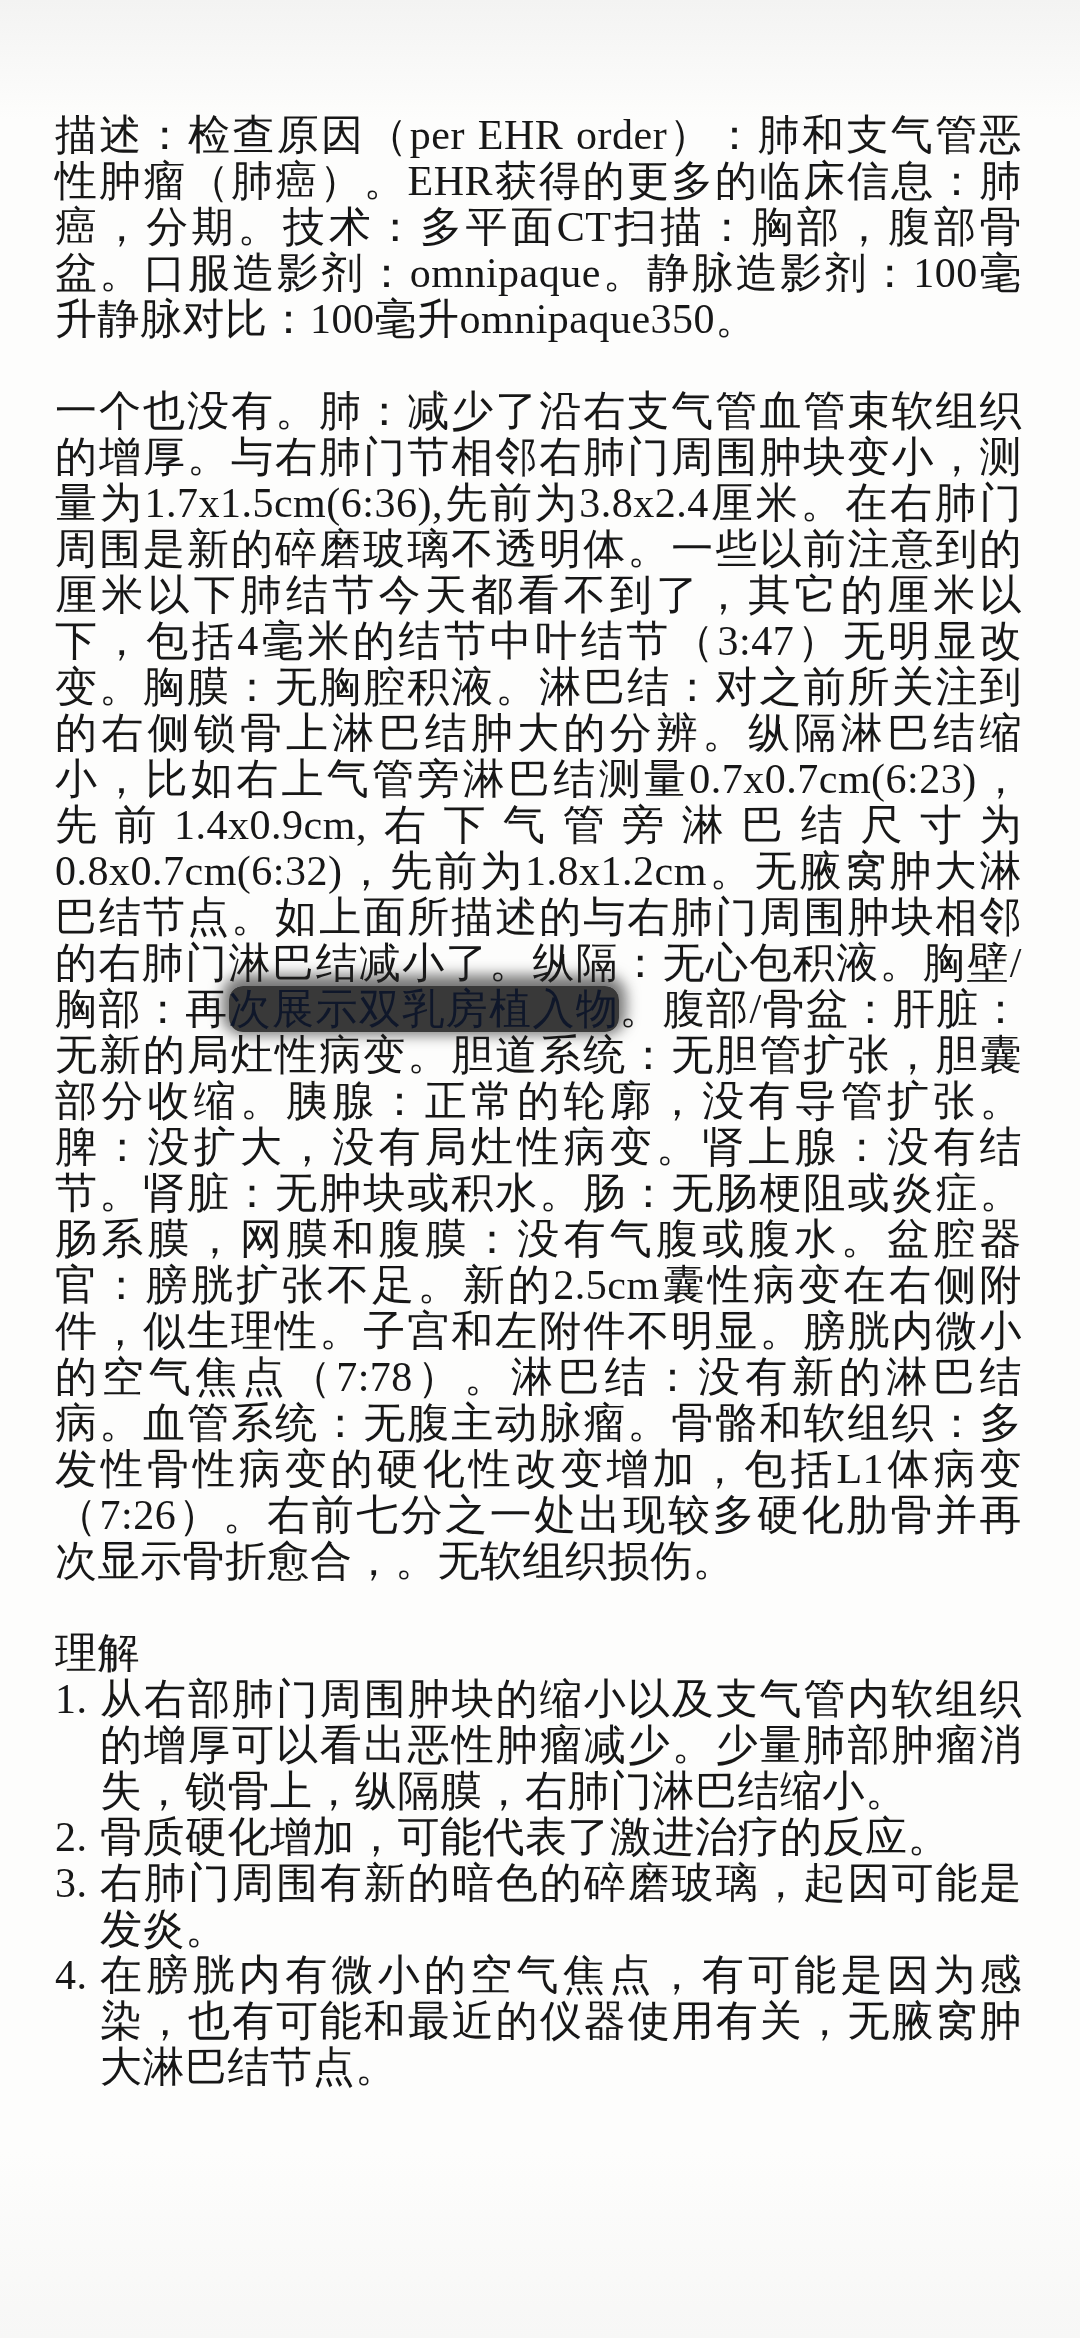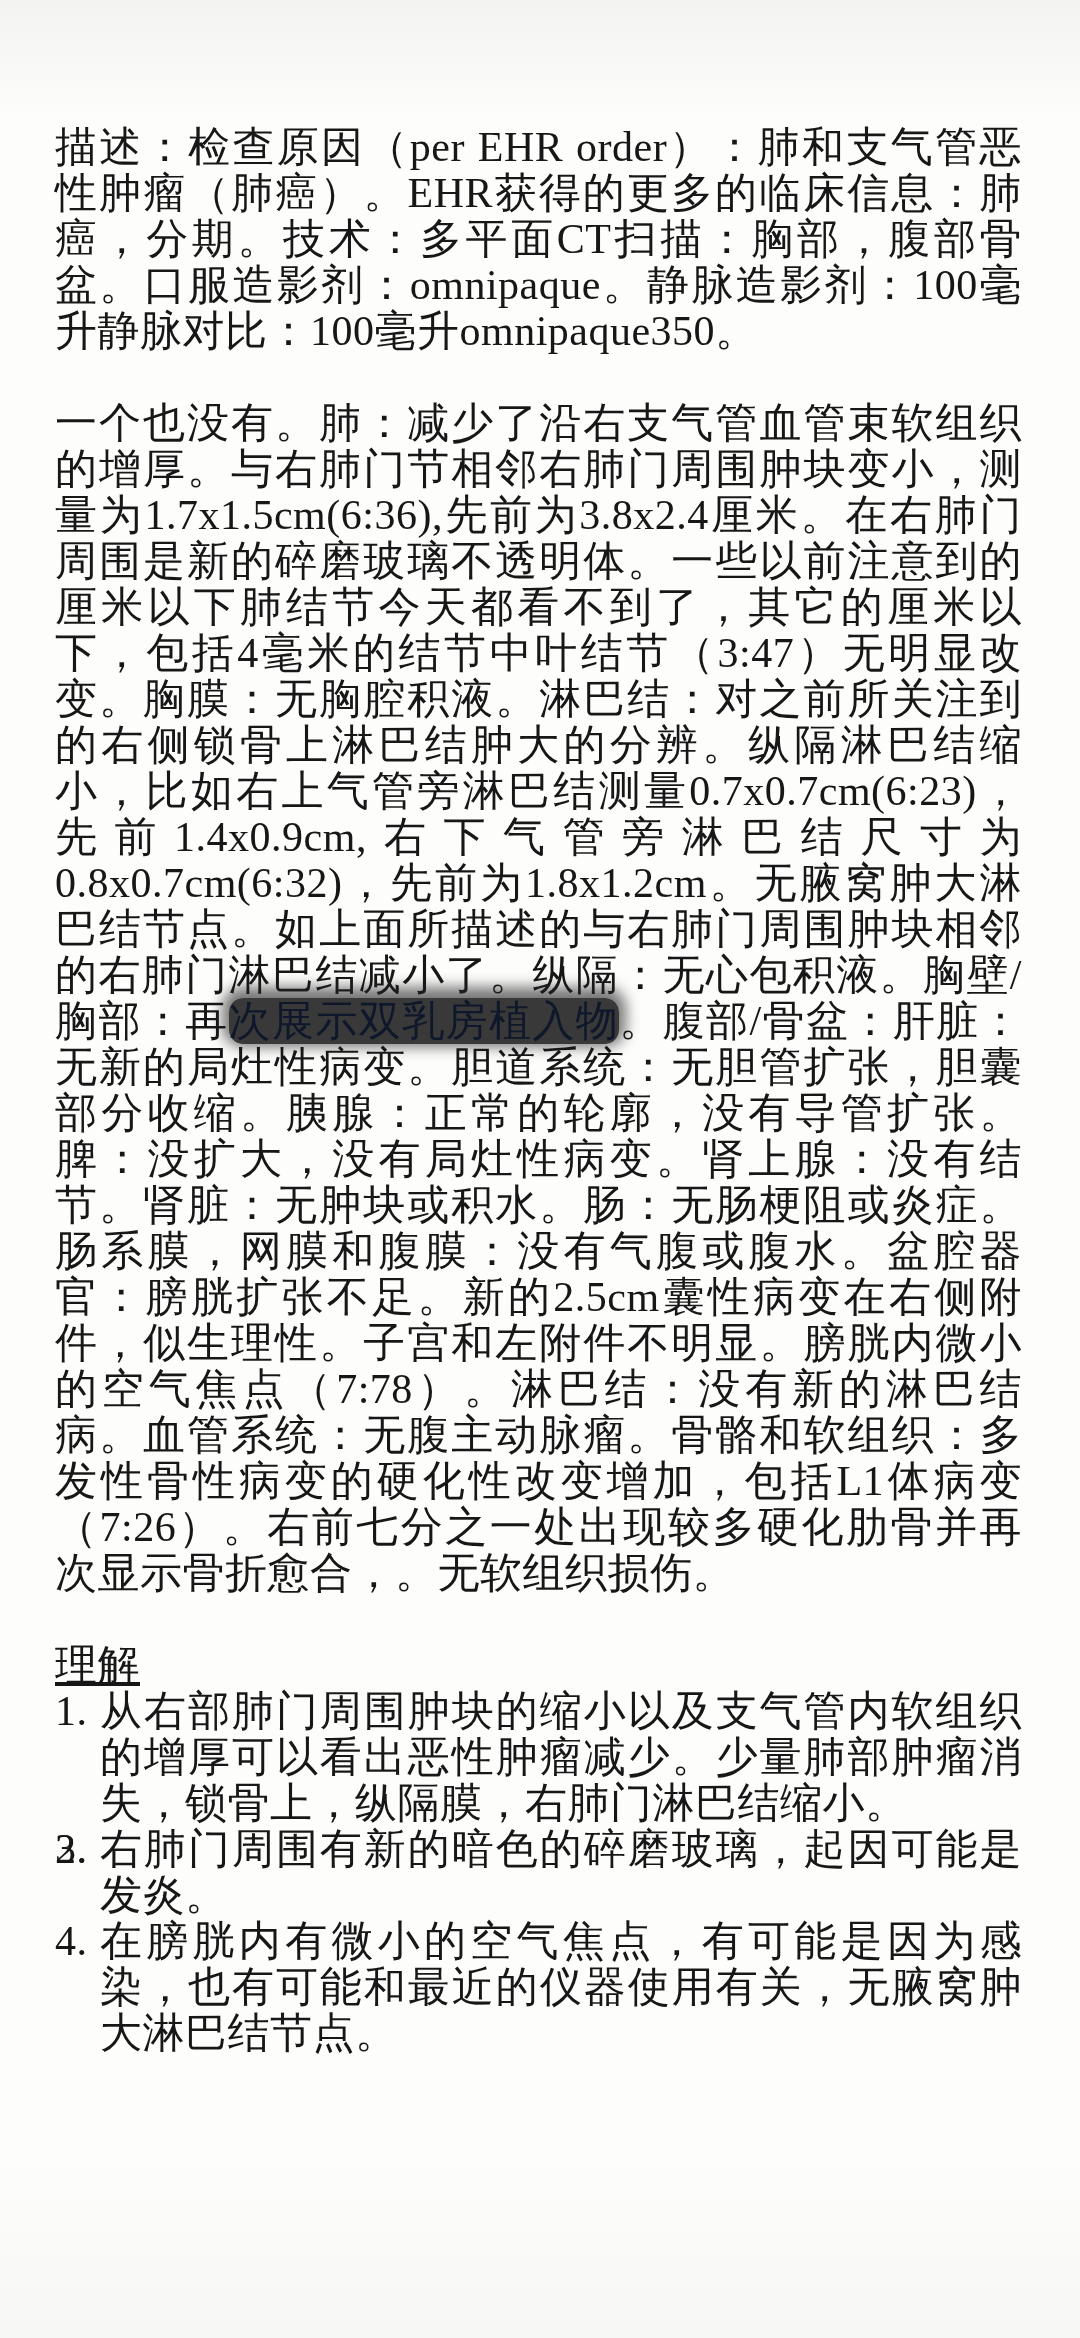--- a/index.html
+++ b/index.html
@@ -16,33 +16,32 @@
   }
   .photo-tint {
     position: absolute;
     inset: 0;
     background: linear-gradient(180deg, #f3f3f2 0%, #fdfdfc 120px, #fdfdfc 92%, #f7f7f6 100%);
     pointer-events: none;
   }
   .doc {
     position: absolute;
     left: 55px;
-    top: 124px;
+    top: 112px;
     width: 967px;
     font-size: 42px;
     line-height: 46px;
     color: #171717;
     text-align: justify;
     letter-spacing: 0.5px;
   }
   .doc p { margin: 0; }
   .gap-before { margin-top: 46px !important; }
   .impression-heading {
     margin: 0;
-    text-decoration: underline;
   }
   .impression-list { margin: 0; }
   .impression-item {
     position: relative;
     padding-left: 45px;
   }
   .impression-item .num {
     position: absolute;
     left: 0;
     top: 0;
@@ -73,20 +72,21 @@
 
   <div class="impression-list">
 
     <div class="impression-item">
       <span class="num">1.</span>
       <span>从右部肺门周围肿块的缩小以及支气管内软组织的增厚可以看出恶性肿瘤减少。少量肺部肿瘤消失，锁骨上，纵隔膜，右肺门淋巴结缩小。</span>
     </div>
 
     <div class="impression-item">
       <span class="num">2.</span>
+      <span>骨质硬化增加，可能代表了激进治疗的反应。</span>
     </div>
 
     <div class="impression-item">
       <span class="num">3.</span>
       <span>右肺门周围有新的暗色的碎磨玻璃，起因可能是发炎。</span>
     </div>
 
     <div class="impression-item">
       <span class="num">4.</span>
       <span>在膀胱内有微小的空气焦点，有可能是因为感染，也有可能和最近的仪器使用有关，无腋窝肿大淋巴结节点。</span>

